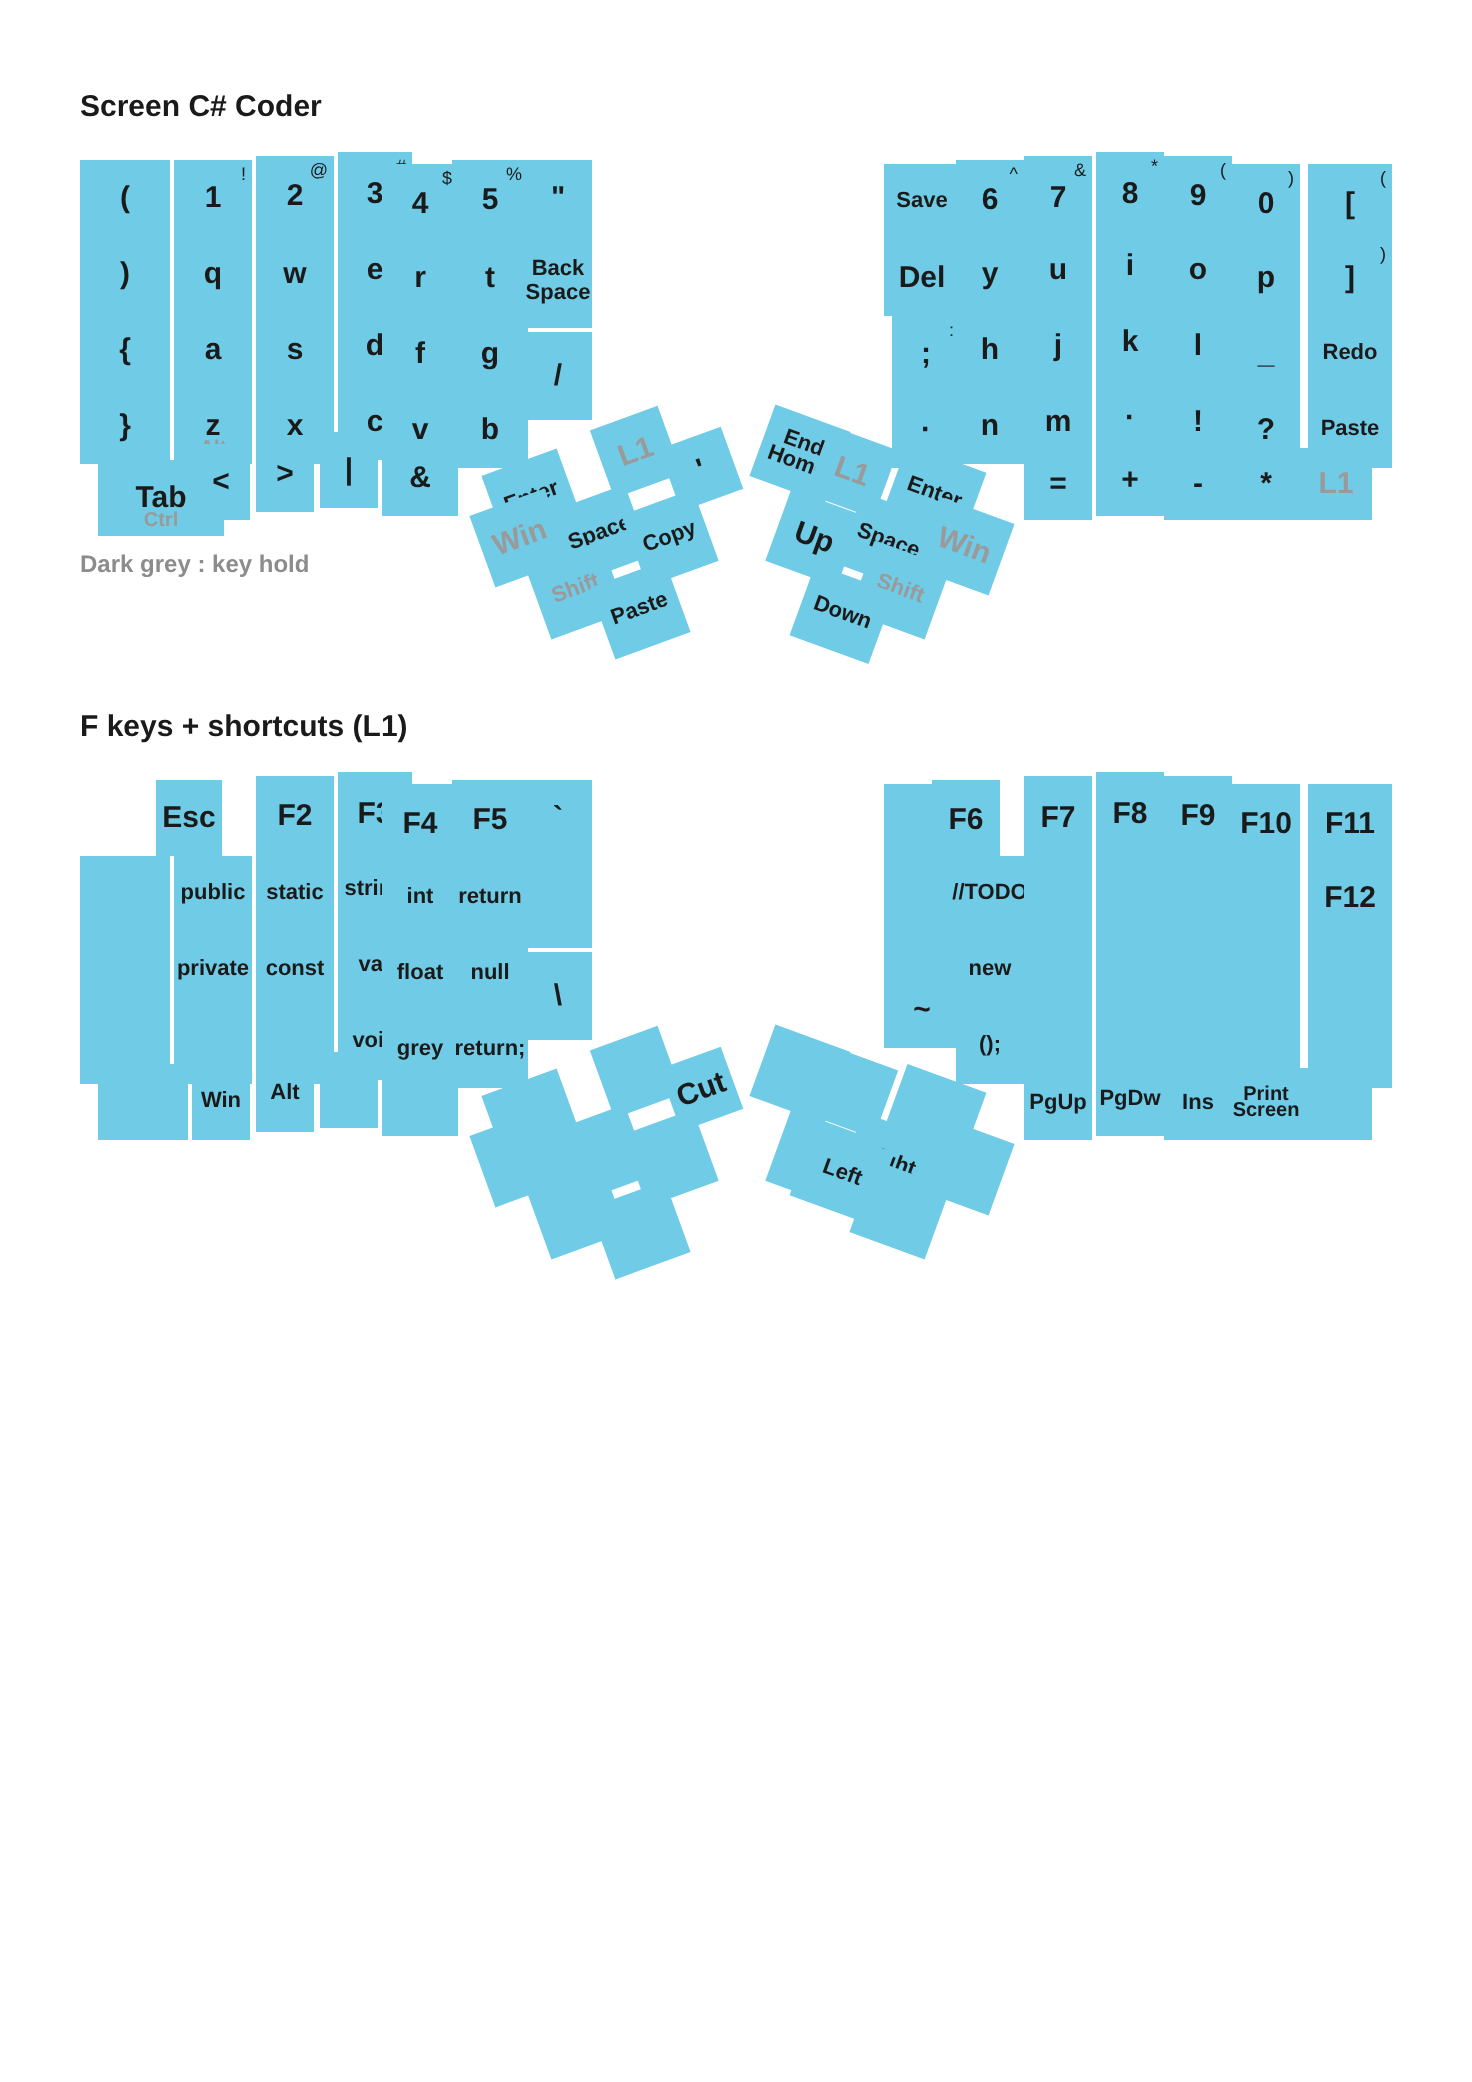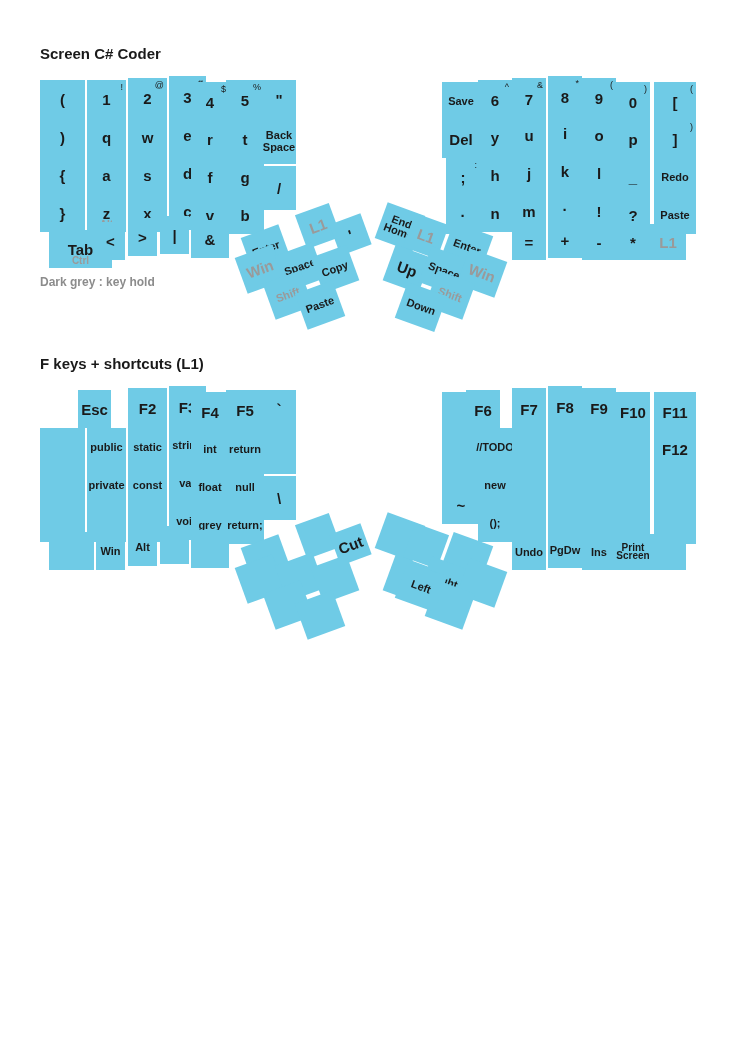--- a/index.html
+++ b/index.html
@@ -458,21 +458,21 @@
       </div>
       <div class="key" style="left: 478px; top: 504px; width: 34px; height: 38px;">
         <span class="lbl c small">();</span>
       </div>
       <div class="key" style="left: 512px; top: 502px; width: 34px; height: 38px;"></div>
       <div class="key" style="left: 548px; top: 500px; width: 34px; height: 38px;"></div>
       <div class="key" style="left: 582px; top: 502px; width: 34px; height: 38px;"></div>
       <div class="key" style="left: 616px; top: 506px; width: 34px; height: 38px;"></div>
       <div class="key" style="left: 654px; top: 506px; width: 42px; height: 38px;"></div>
       <div class="key" style="left: 512px; top: 534px; width: 34px; height: 36px;">
-        <span class="lbl c small">Undo</span>
+        <span class="lbl c small">PgUp</span>
       </div>
       <div class="key" style="left: 548px; top: 532px; width: 34px; height: 36px;">
         <span class="lbl c small">PgDw</span>
       </div>
       <div class="key" style="left: 582px; top: 534px; width: 34px; height: 36px;">
         <span class="lbl c small">Ins</span>
       </div>
       <div class="key" style="left: 616px; top: 534px; width: 34px; height: 36px;">
         <span class="lbl c tiny" style="white-space: normal; text-align: center; top: 38%;">Print</span>
         <span class="lbl tiny" style="left: 50%; top: 62%; transform: translate(-50%, -50%);">Screen</span>

